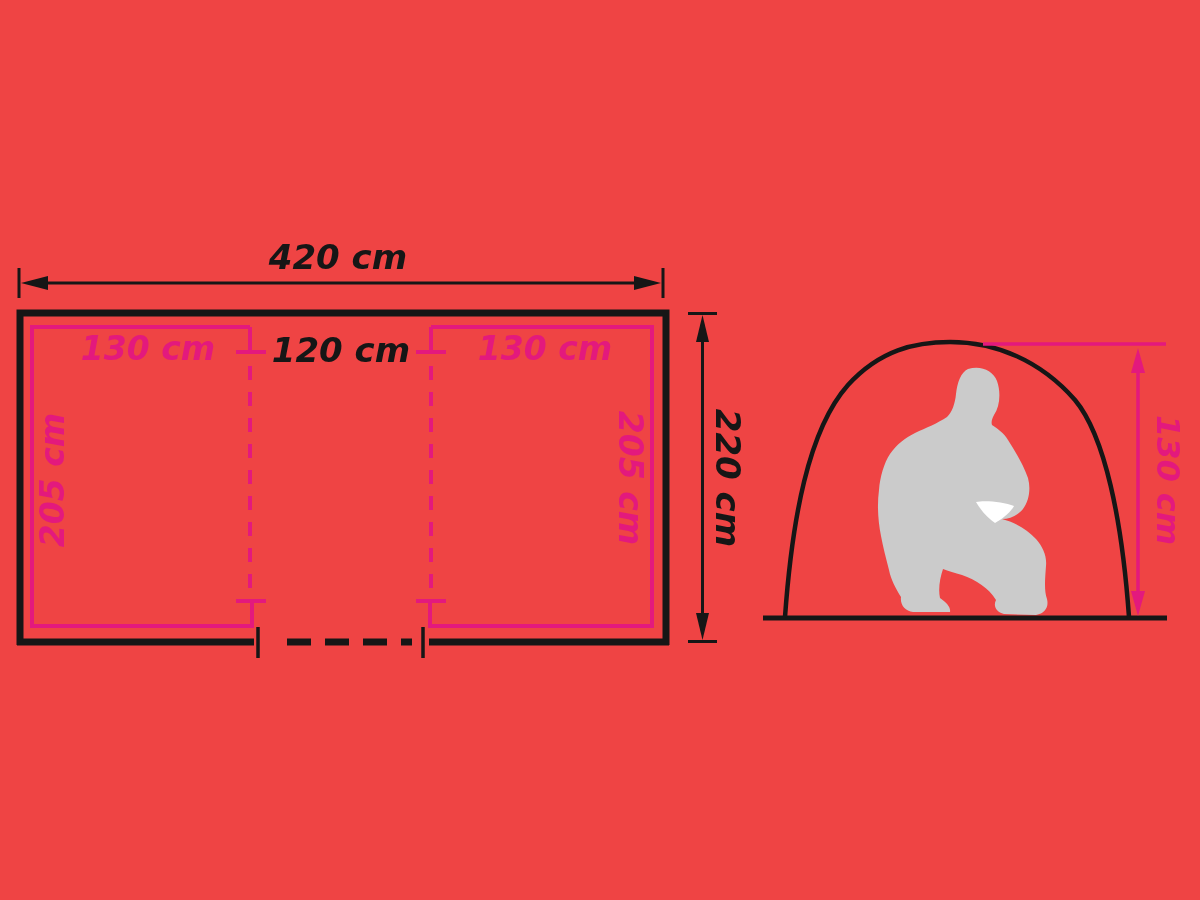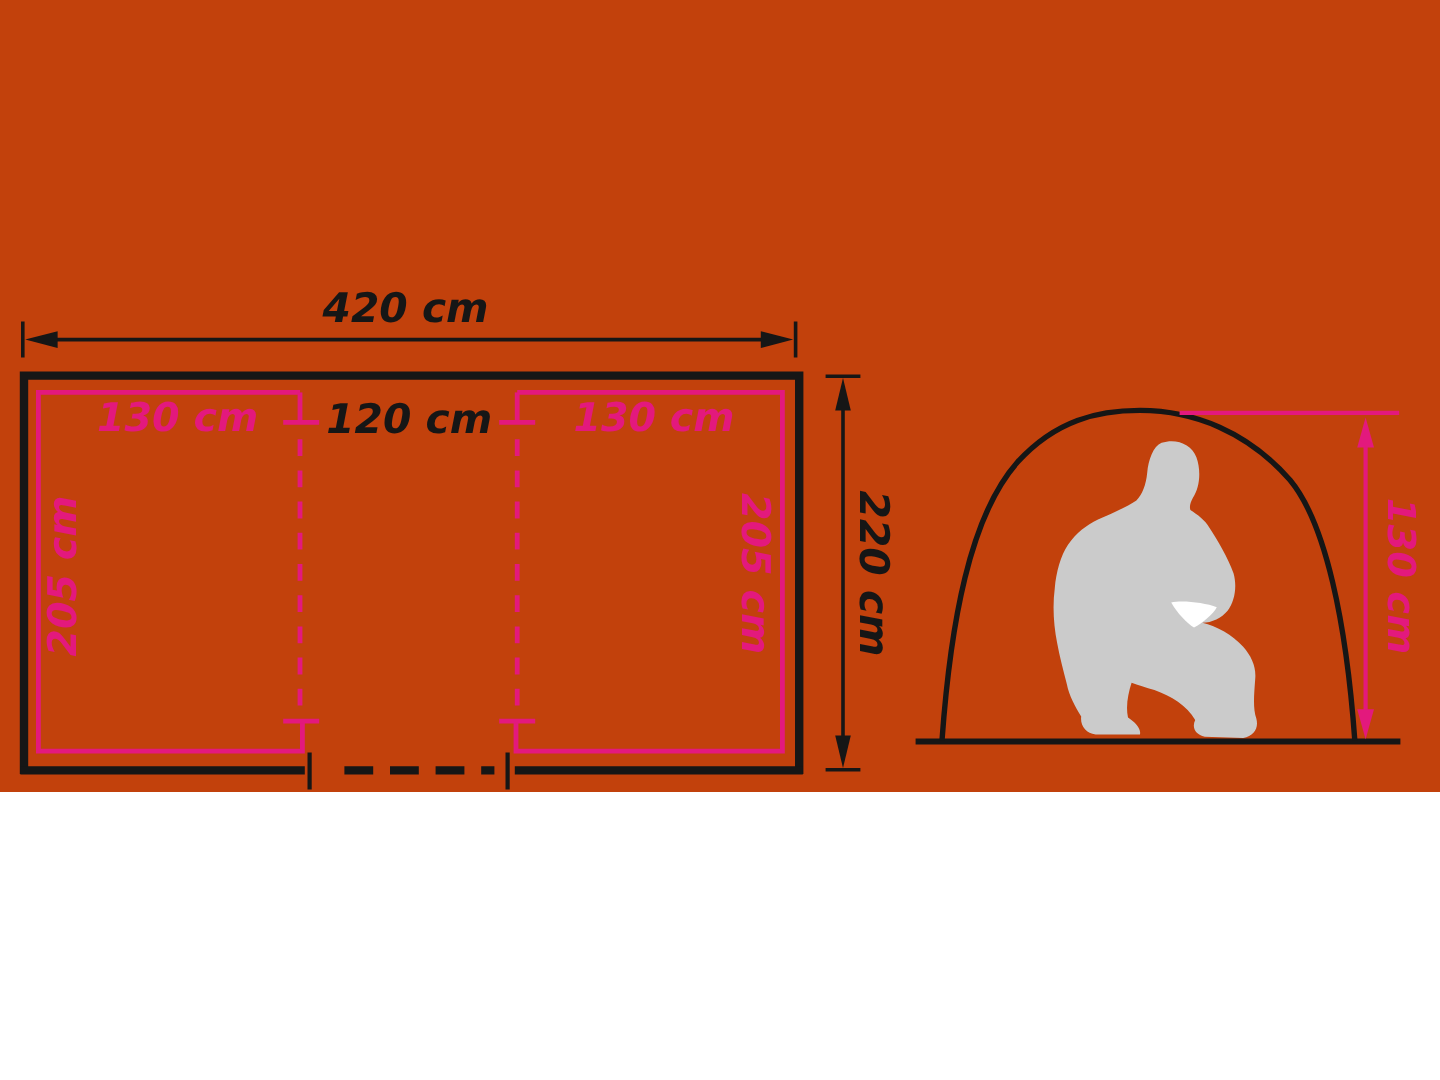--- a/index.html
+++ b/index.html
@@ -1,19 +1,19 @@
 <!DOCTYPE html>
 <html><head>
 <meta charset="utf-8">
 <style>
   html,body{margin:0;padding:0;background:#ffffff;}
   .canvas{
     position:relative;
-    width:1200px;height:660px;
-    background:#c2410c;
+    width:1200px;height:900px;
+    background:#ef4444;
     overflow:hidden;
     font-family:"DejaVu Sans",sans-serif;
   }
   svg{position:absolute;left:0;top:0;}
   .dim-text{
     font-family:"DejaVu Sans",sans-serif;
     font-weight:bold;
     font-style:italic;
   }
   .black-text{fill:#161616;}

